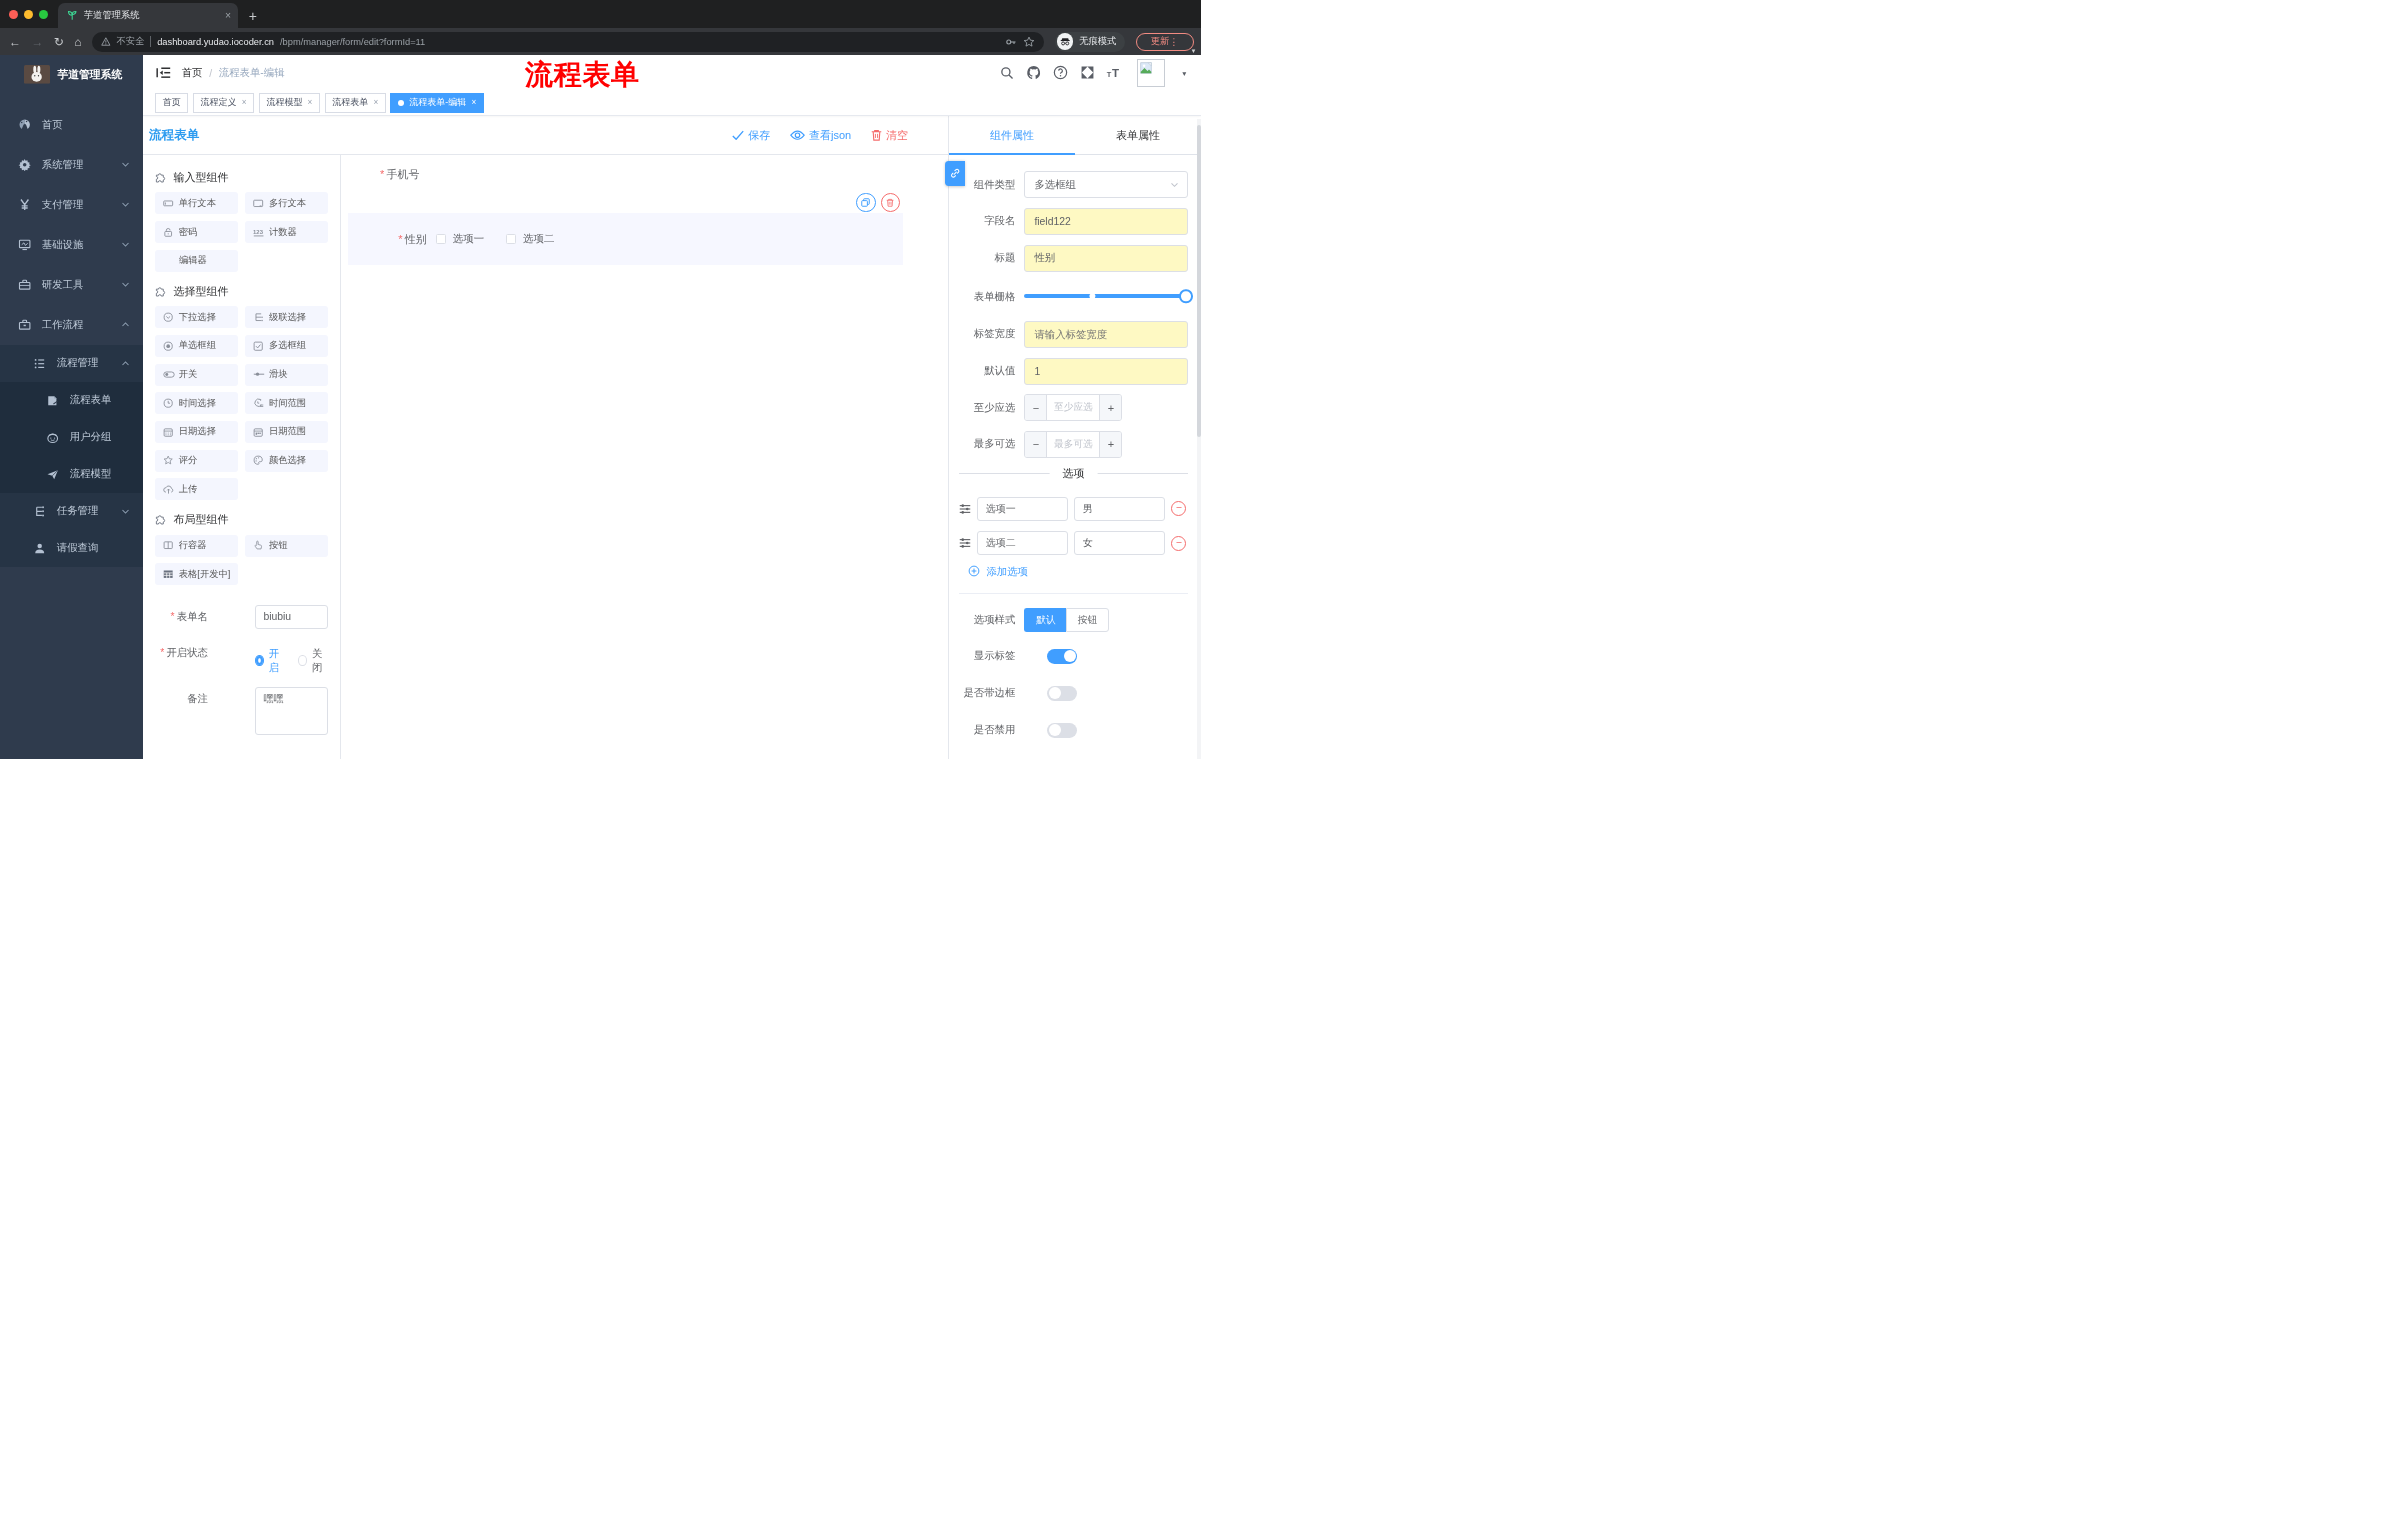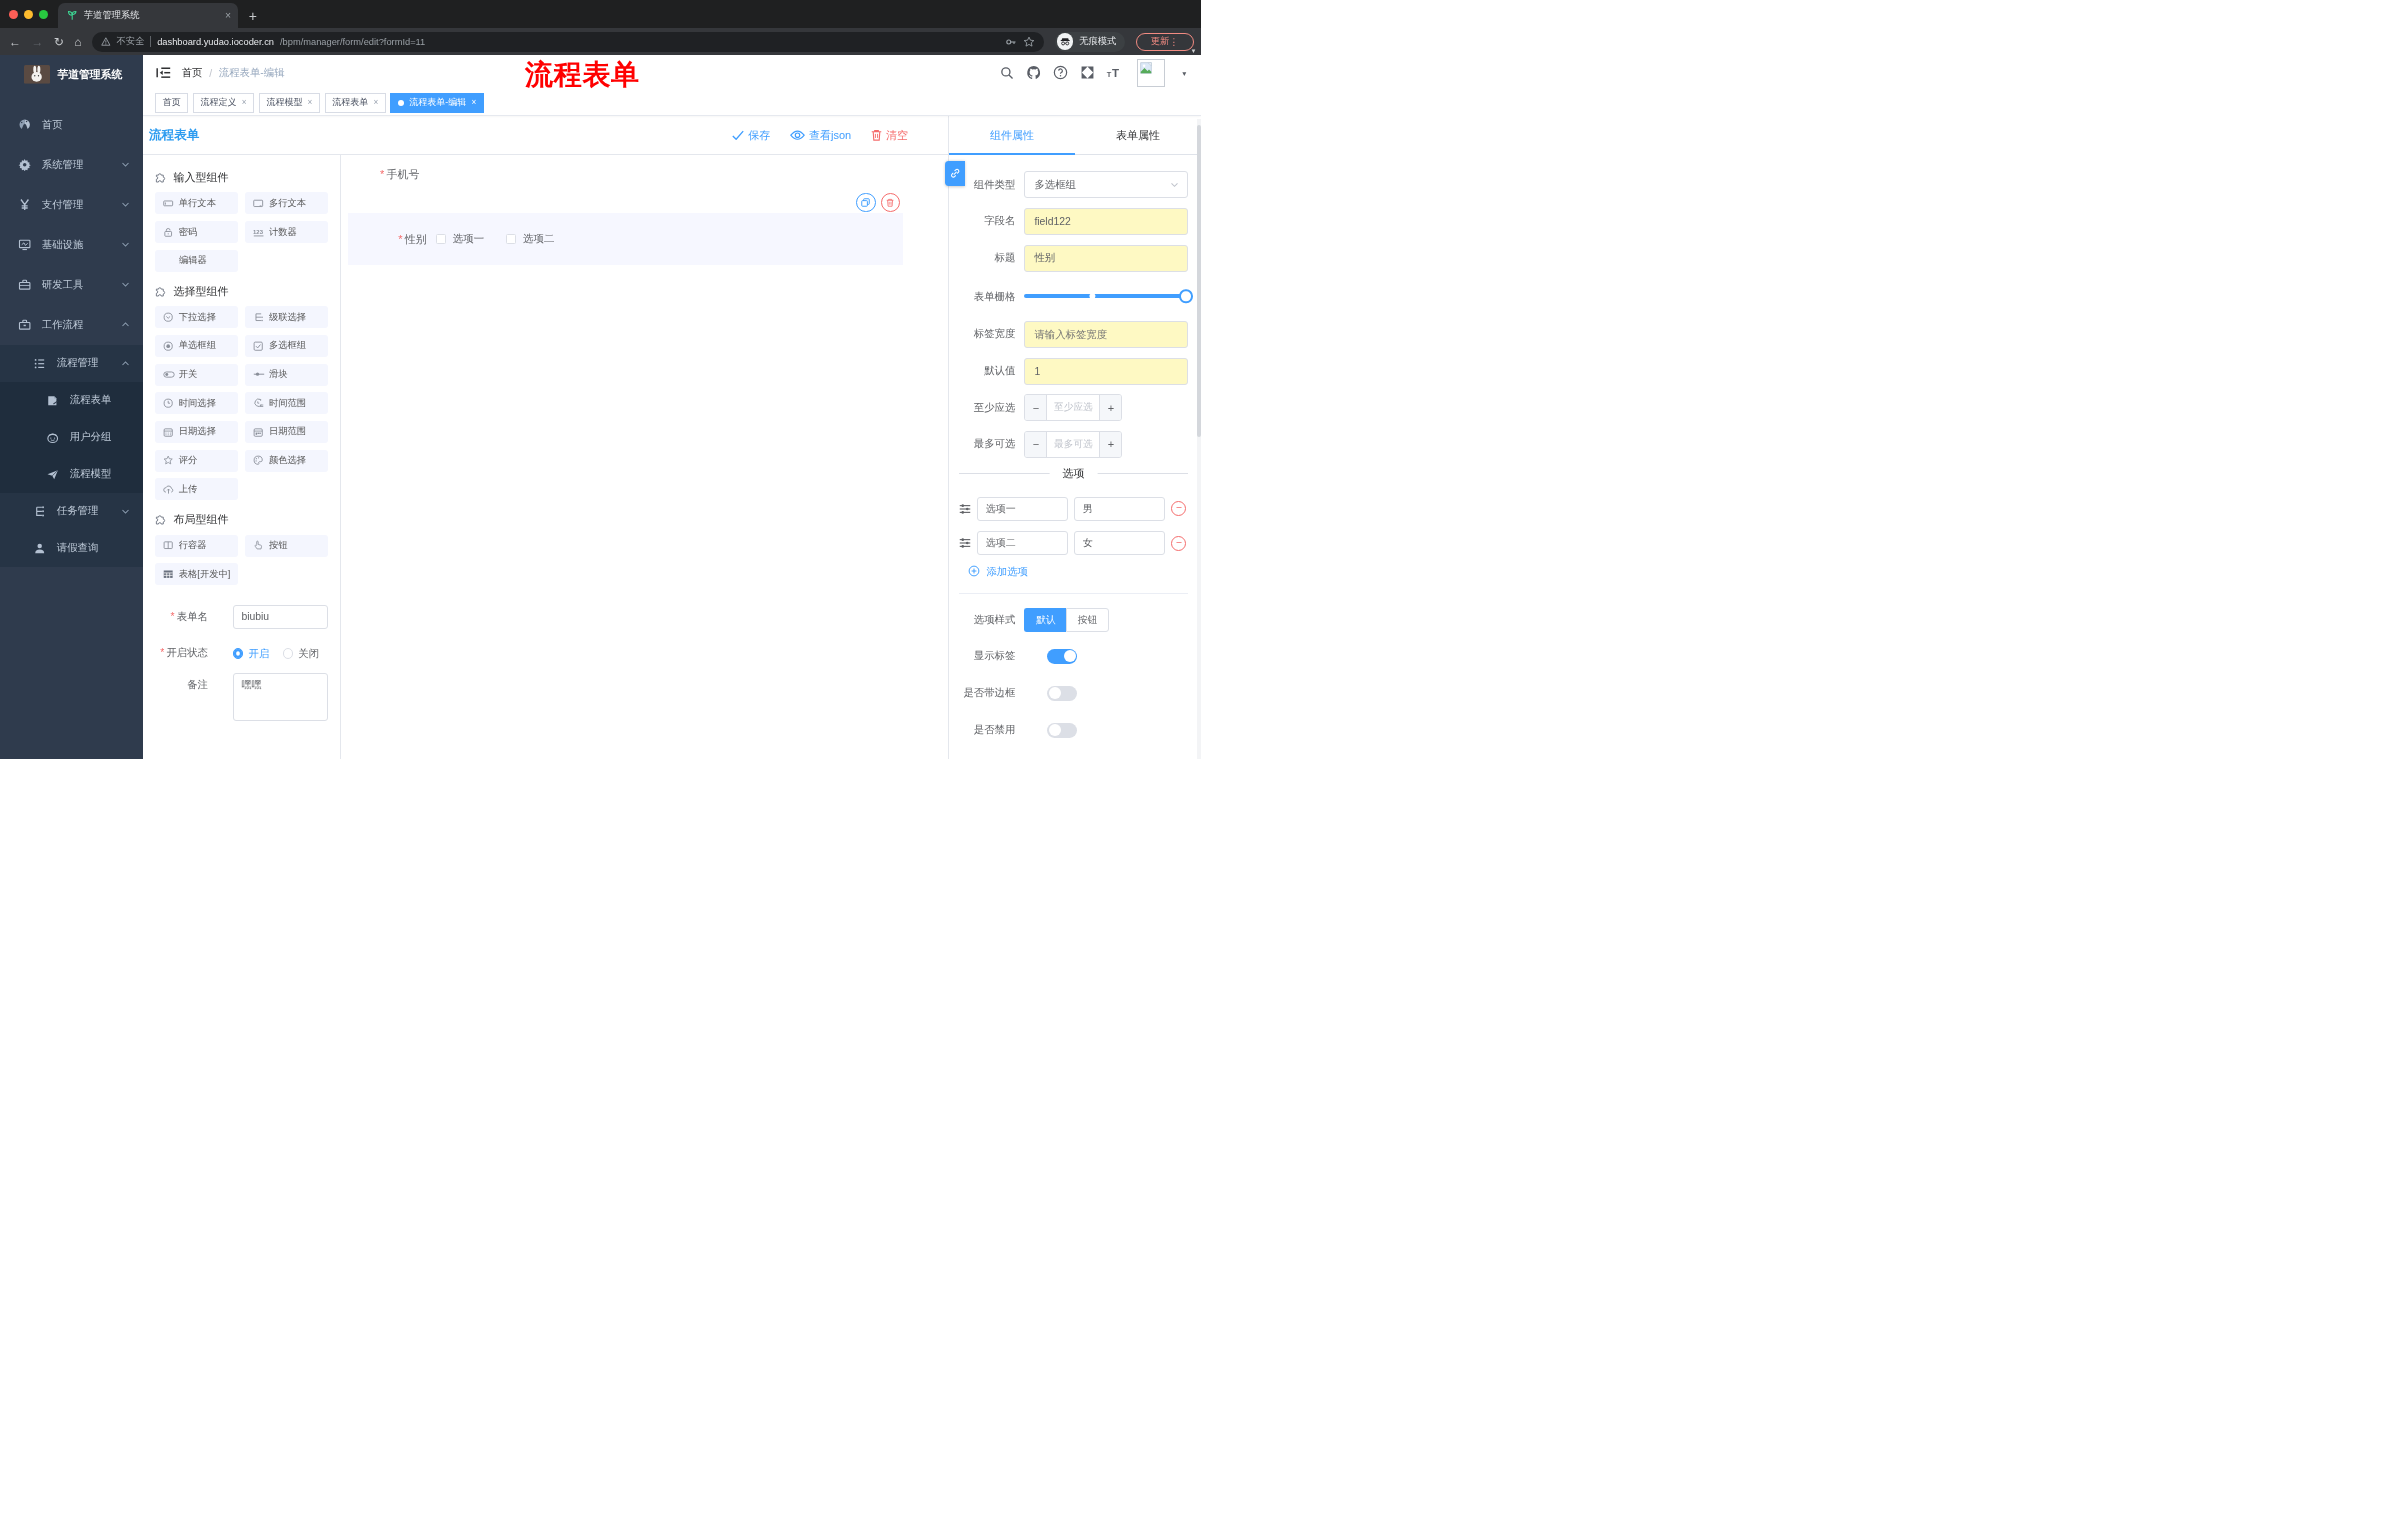--- a/index.html
+++ b/index.html
@@ -83,21 +83,21 @@
   .sec-title { display:flex; align-items:center; gap:6px; margin:12px 0 7.4px 0; font-size:11px; color:#303133; }
   .citems { display:grid; grid-template-columns:1fr 1fr; gap:6.7px 7.4px; }
   .citem { height:22px; background:#f4f6fe; border-radius:3px; display:flex; align-items:center; gap:5.2px; padding:0 3px 0 8.2px; font-size:9.3px; color:#555; cursor:move; }
   .citem .ci { width:10.4px; height:10.4px; flex:none; color:#8a8f99; }
   .citem.noicon { padding-left:24px; }
 
   .metaform { margin-top:19.3px; }
   .mrow { display:flex; align-items:flex-start; margin-bottom:12px; }
   .mlabel { width:53px; text-align:right; font-size:10.4px; color:#606266; padding-top:5.2px; flex:none; }
   .mlabel .req, .req { color:#f56c6c; margin-right:2.2px; }
-  .mctl { margin-left:0; flex:1;padding-left:25px; }
+  .mctl { margin-left:22px; flex:1;padding-left:25px; }
   .tinput { width:100%; height:24px; border:0.7px solid #dcdfe6; border-radius:3px; padding:0 7.4px; font-size:10.4px; color:#606266; background:#fff; font-family:inherit; }
   .tarea { width:100%; height:48px; border:0.7px solid #dcdfe6; border-radius:3px; padding:4.5px 7.4px; font-size:10px; color:#606266; resize:none; font-family:inherit; position:relative; }
   .radio-line { display:flex; align-items:center; gap:13.4px; padding-top:6px; }
   .radio { display:flex; align-items:center; gap:5.2px; font-size:10.4px; color:#606266; }
   .rdot { width:10.4px; height:10.4px; border-radius:50%; border:0.7px solid #dcdfe6; background:#fff; }
   .radio.on .rdot { background:#409EFF; border-color:#409EFF; box-shadow:inset 0 0 0 2.2px #409EFF, inset 0 0 0 4.5px #fff; }
   .radio.on span { color:#409EFF; }
 
   
   .canvas { flex:1; padding:12px 45px 0 7.4px; min-width:0; }

